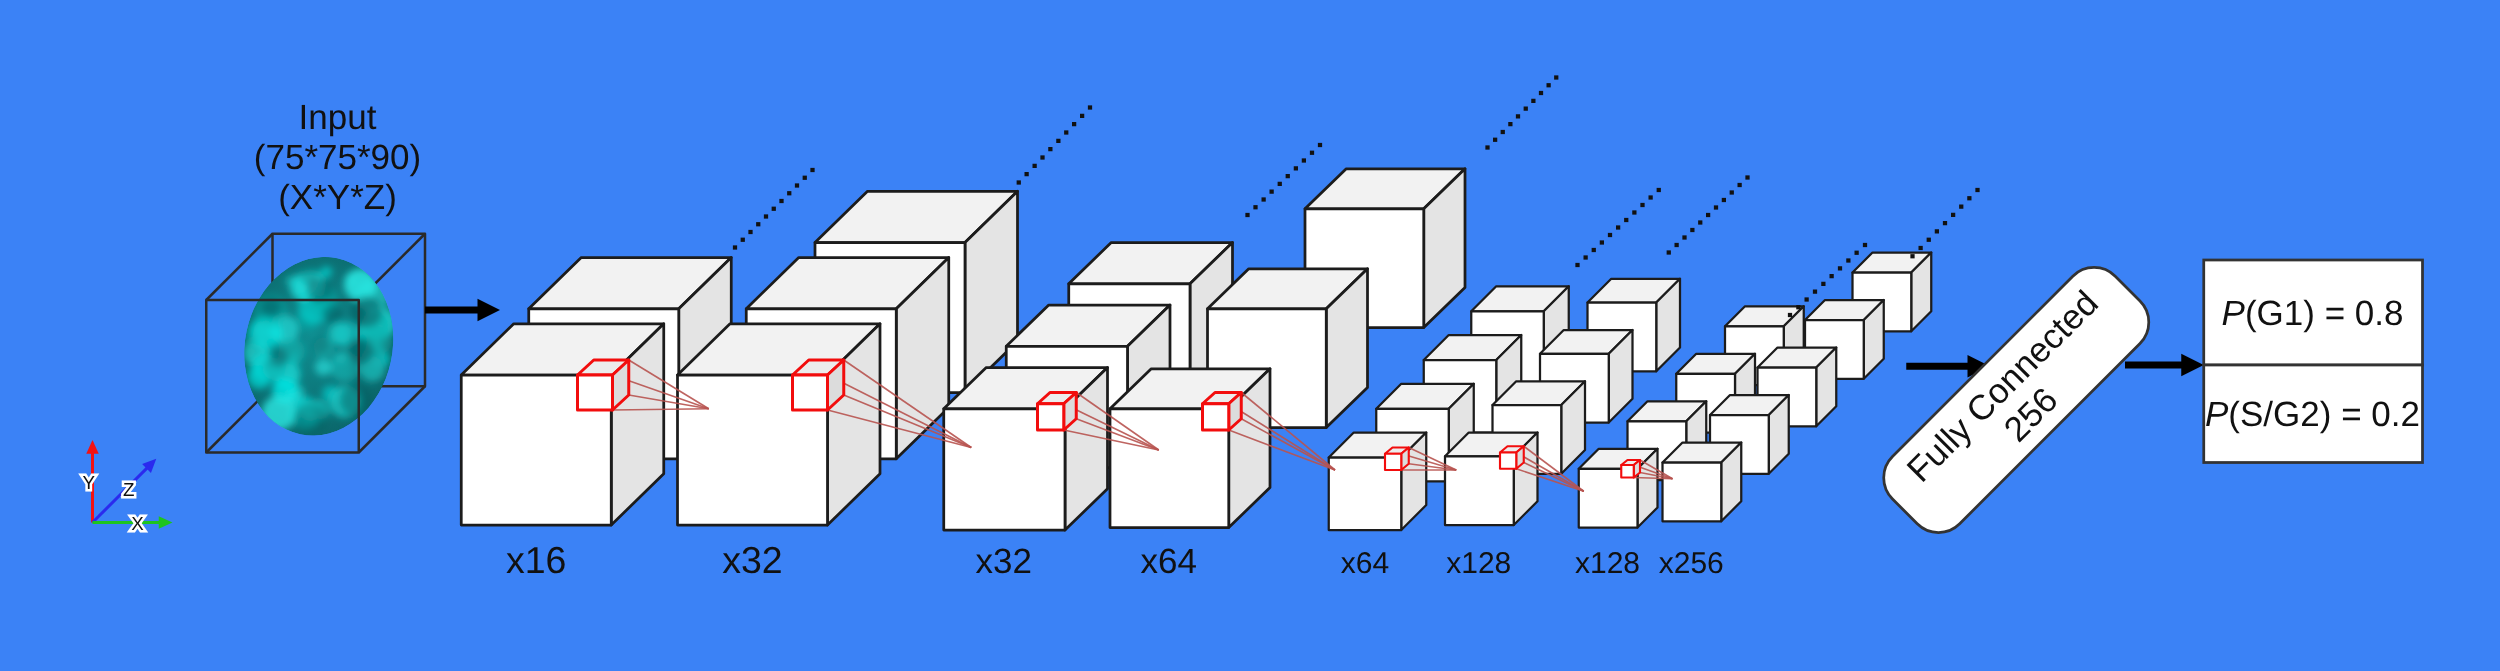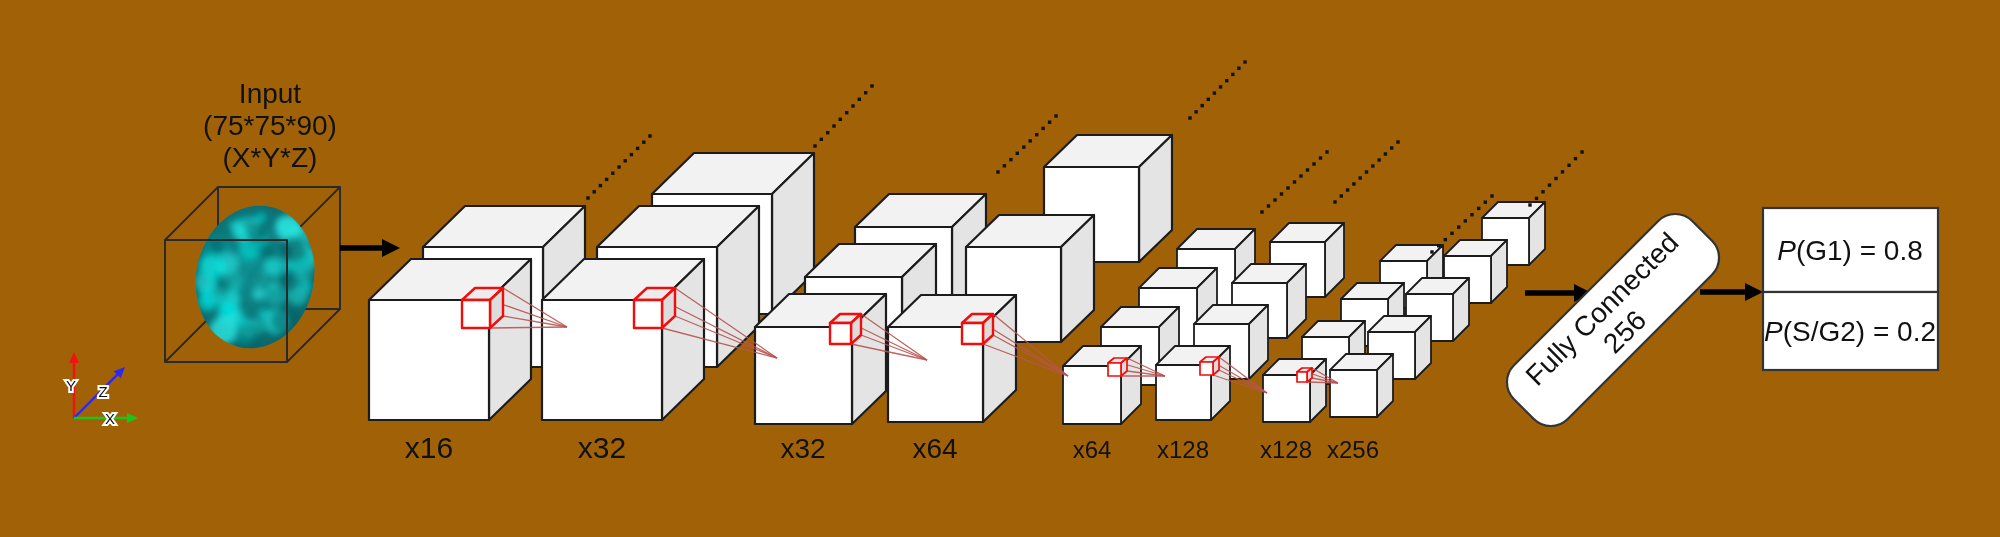--- a/index.html
+++ b/index.html
@@ -1,17 +1,17 @@
 <!DOCTYPE html>
 <html><head>
 <meta charset="utf-8">
 <style>
   html,body{margin:0;padding:0;background:#ffffff;}
   body{width:2000px;height:537px;overflow:hidden;font-family:"Liberation Sans",sans-serif;}
-  #stage{position:relative;width:2000px;height:537px;background:#a16207;}
+  #stage{position:relative;width:2000px;height:537px;background:#3b82f6;}
   svg{display:block;}
   text{font-family:"Liberation Sans",sans-serif;fill:#111;}
   .halo{paint-order:stroke;stroke:#ffffff;stroke-width:4px;}
 </style>
 </head>
 <body>
 
 <div id="stage">
   <svg id="svg" width="2000" height="537" viewBox="0 0 2000 537">
       <defs>

